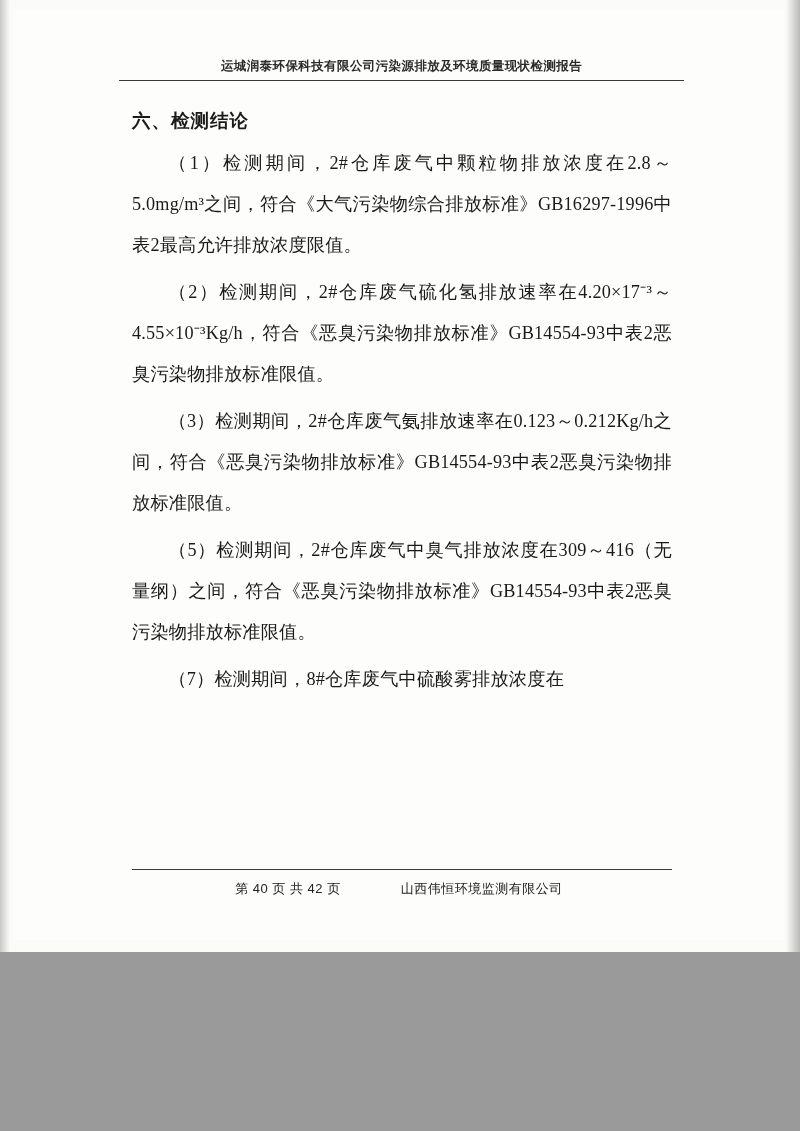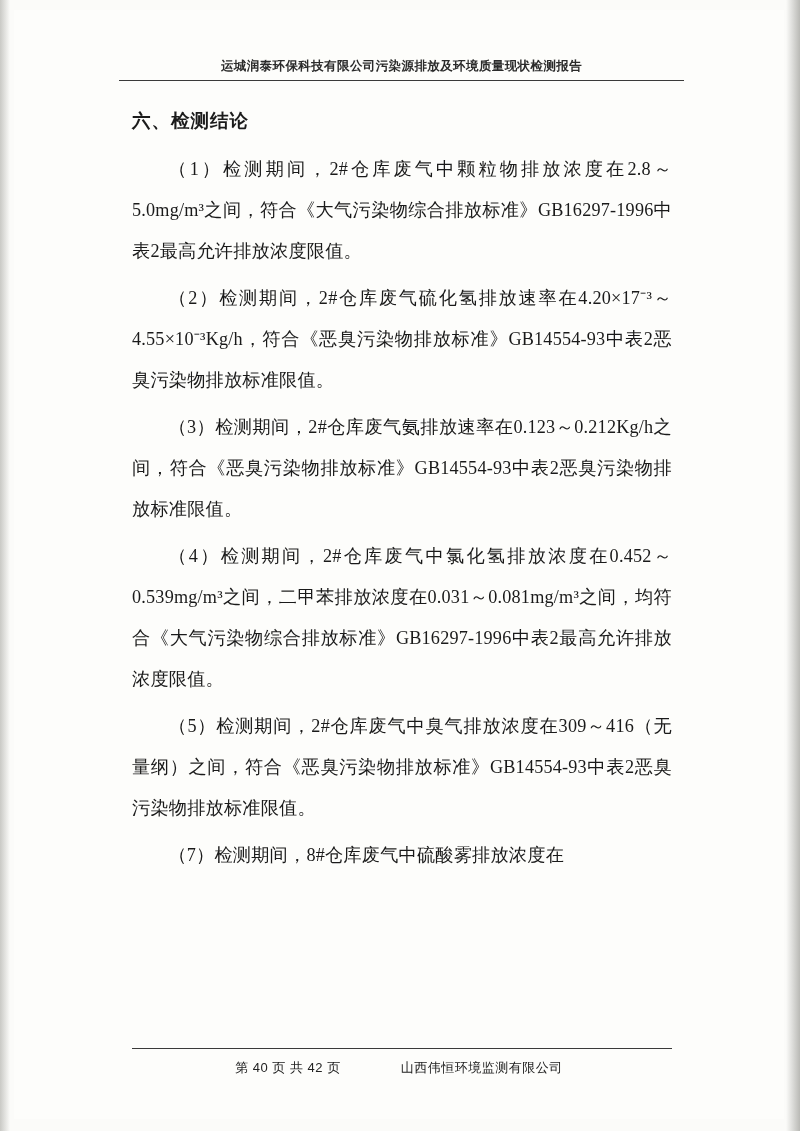--- a/index.html
+++ b/index.html
@@ -9,21 +9,21 @@
   }
   body {
     width: 800px;
     height: 1131px;
     overflow: hidden;
     font-family: "Liberation Serif", "DejaVu Serif", serif;
   }
   .page {
     position: relative;
     width: 800px;
-    height: 1131px;
+    height: 952px;
     background: #fbfbf9;
     box-sizing: border-box;
     overflow: hidden;
   }
   
   .page::before {
     content: "";
     position: absolute;
     left: 0; top: 0;
     width: 10px; height: 100%;
@@ -73,21 +73,21 @@
     right: 112px;
     top: 98px;
   }
 
   .section-title {
     font-family: "Liberation Sans", "DejaVu Sans", sans-serif;
     font-size: 18.5px;
     font-weight: bold;
     color: #1b1b1b;
     letter-spacing: 1px;
-    margin-bottom: 16px;
+    margin-bottom: 10px;
   }
 
   p.para {
     margin: 0 0 6px 0;
     font-size: 18.2px;
     line-height: 41px;
     color: #1a1a1a;
     text-align: justify;
     text-justify: inter-ideograph;
     text-indent: 2em;
@@ -135,21 +135,20 @@
       <div class="header-text">运城润泰环保科技有限公司污染源排放及环境质量现状检测报告</div>
       <div class="header-rule"></div>
     </div>
 
     <div class="content">
       <div class="section-title">六、检测结论</div>
 
       <p class="para">（1）检测期间，2#仓库废气中颗粒物排放浓度在2.8～5.0mg/m³之间，符合《大气污染物综合排放标准》GB16297-1996中表2最高允许排放浓度限值。</p>
       <p class="para">（2）检测期间，2#仓库废气硫化氢排放速率在4.20×17⁻³～4.55×10⁻³Kg/h，符合《恶臭污染物排放标准》GB14554-93中表2恶臭污染物排放标准限值。</p>
       <p class="para">（3）检测期间，2#仓库废气氨排放速率在0.123～0.212Kg/h之间，符合《恶臭污染物排放标准》GB14554-93中表2恶臭污染物排放标准限值。</p>
-      <p class="para">（4）检测期间，2#仓库废气中氯化氢排放浓度在0.452～0.539mg/m³之间，二甲苯排放浓度在0.031～0.081mg/m³之间，均符合《大气污染物综合排放标准》GB16297-1996中表2最高允许排放浓度限值。</p>
       <p class="para">（5）检测期间，2#仓库废气中臭气排放浓度在309～416（无量纲）之间，符合《恶臭污染物排放标准》GB14554-93中表2恶臭污染物排放标准限值。</p>
       <p class="para">（7）检测期间，8#仓库废气中硫酸雾排放浓度在</p>
     </div>
 
     <div class="footer-rule"></div>
     <div class="footer">
       <div class="footer-inner">
         <span class="footer-page">第 40 页 共 42 页</span>
         <span class="footer-org">山西伟恒环境监测有限公司</span>
       </div>

